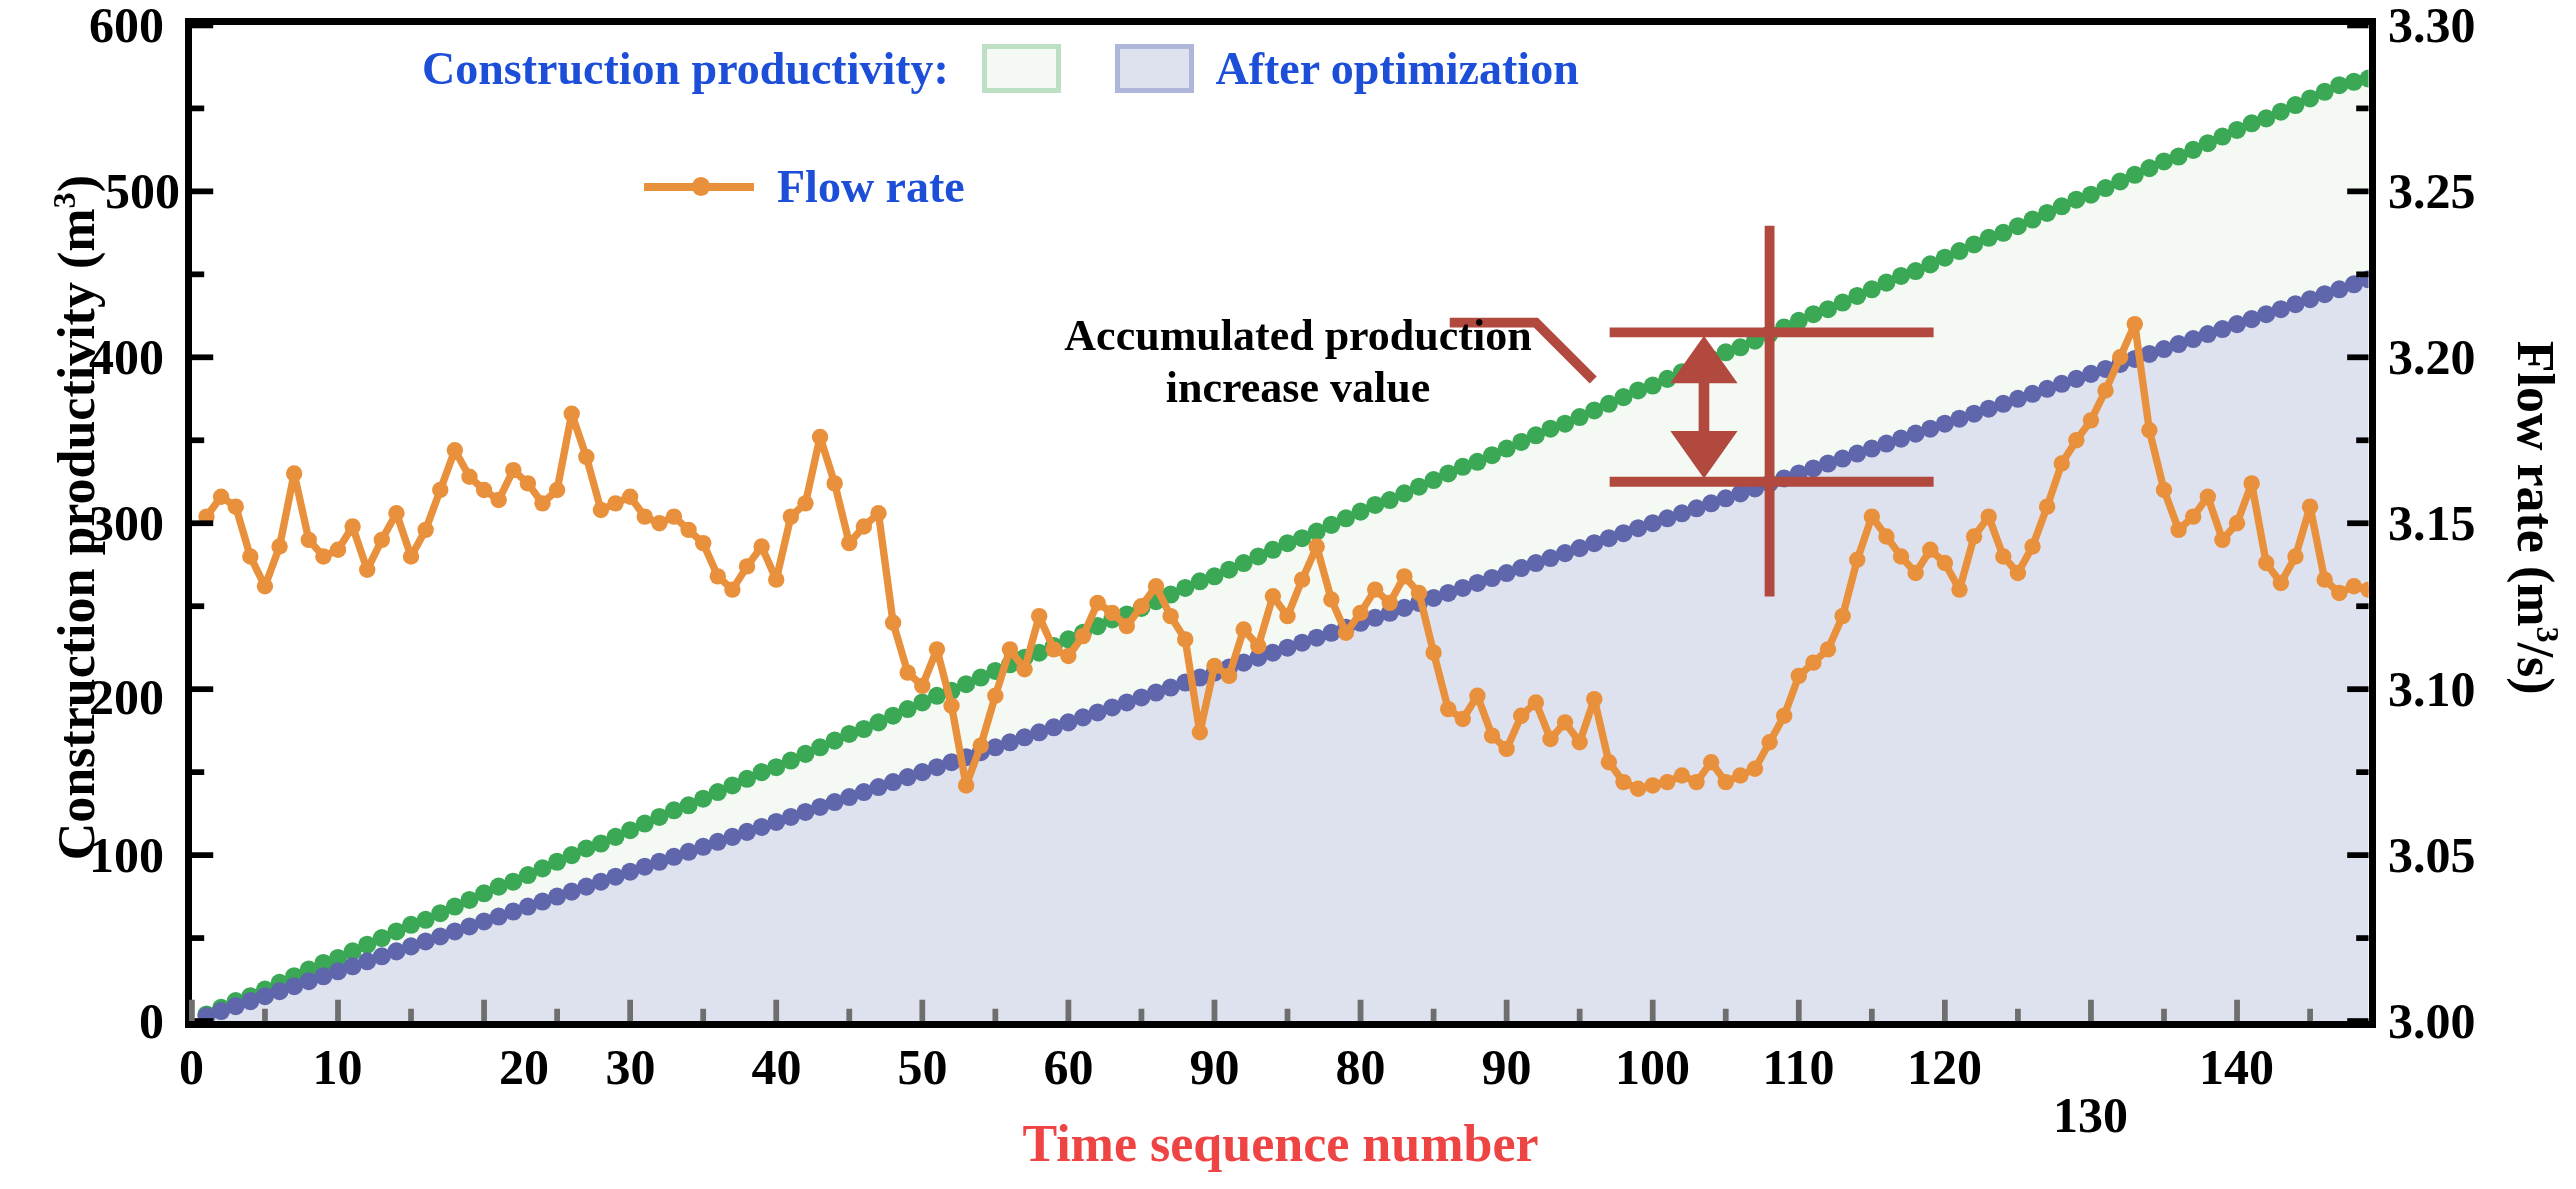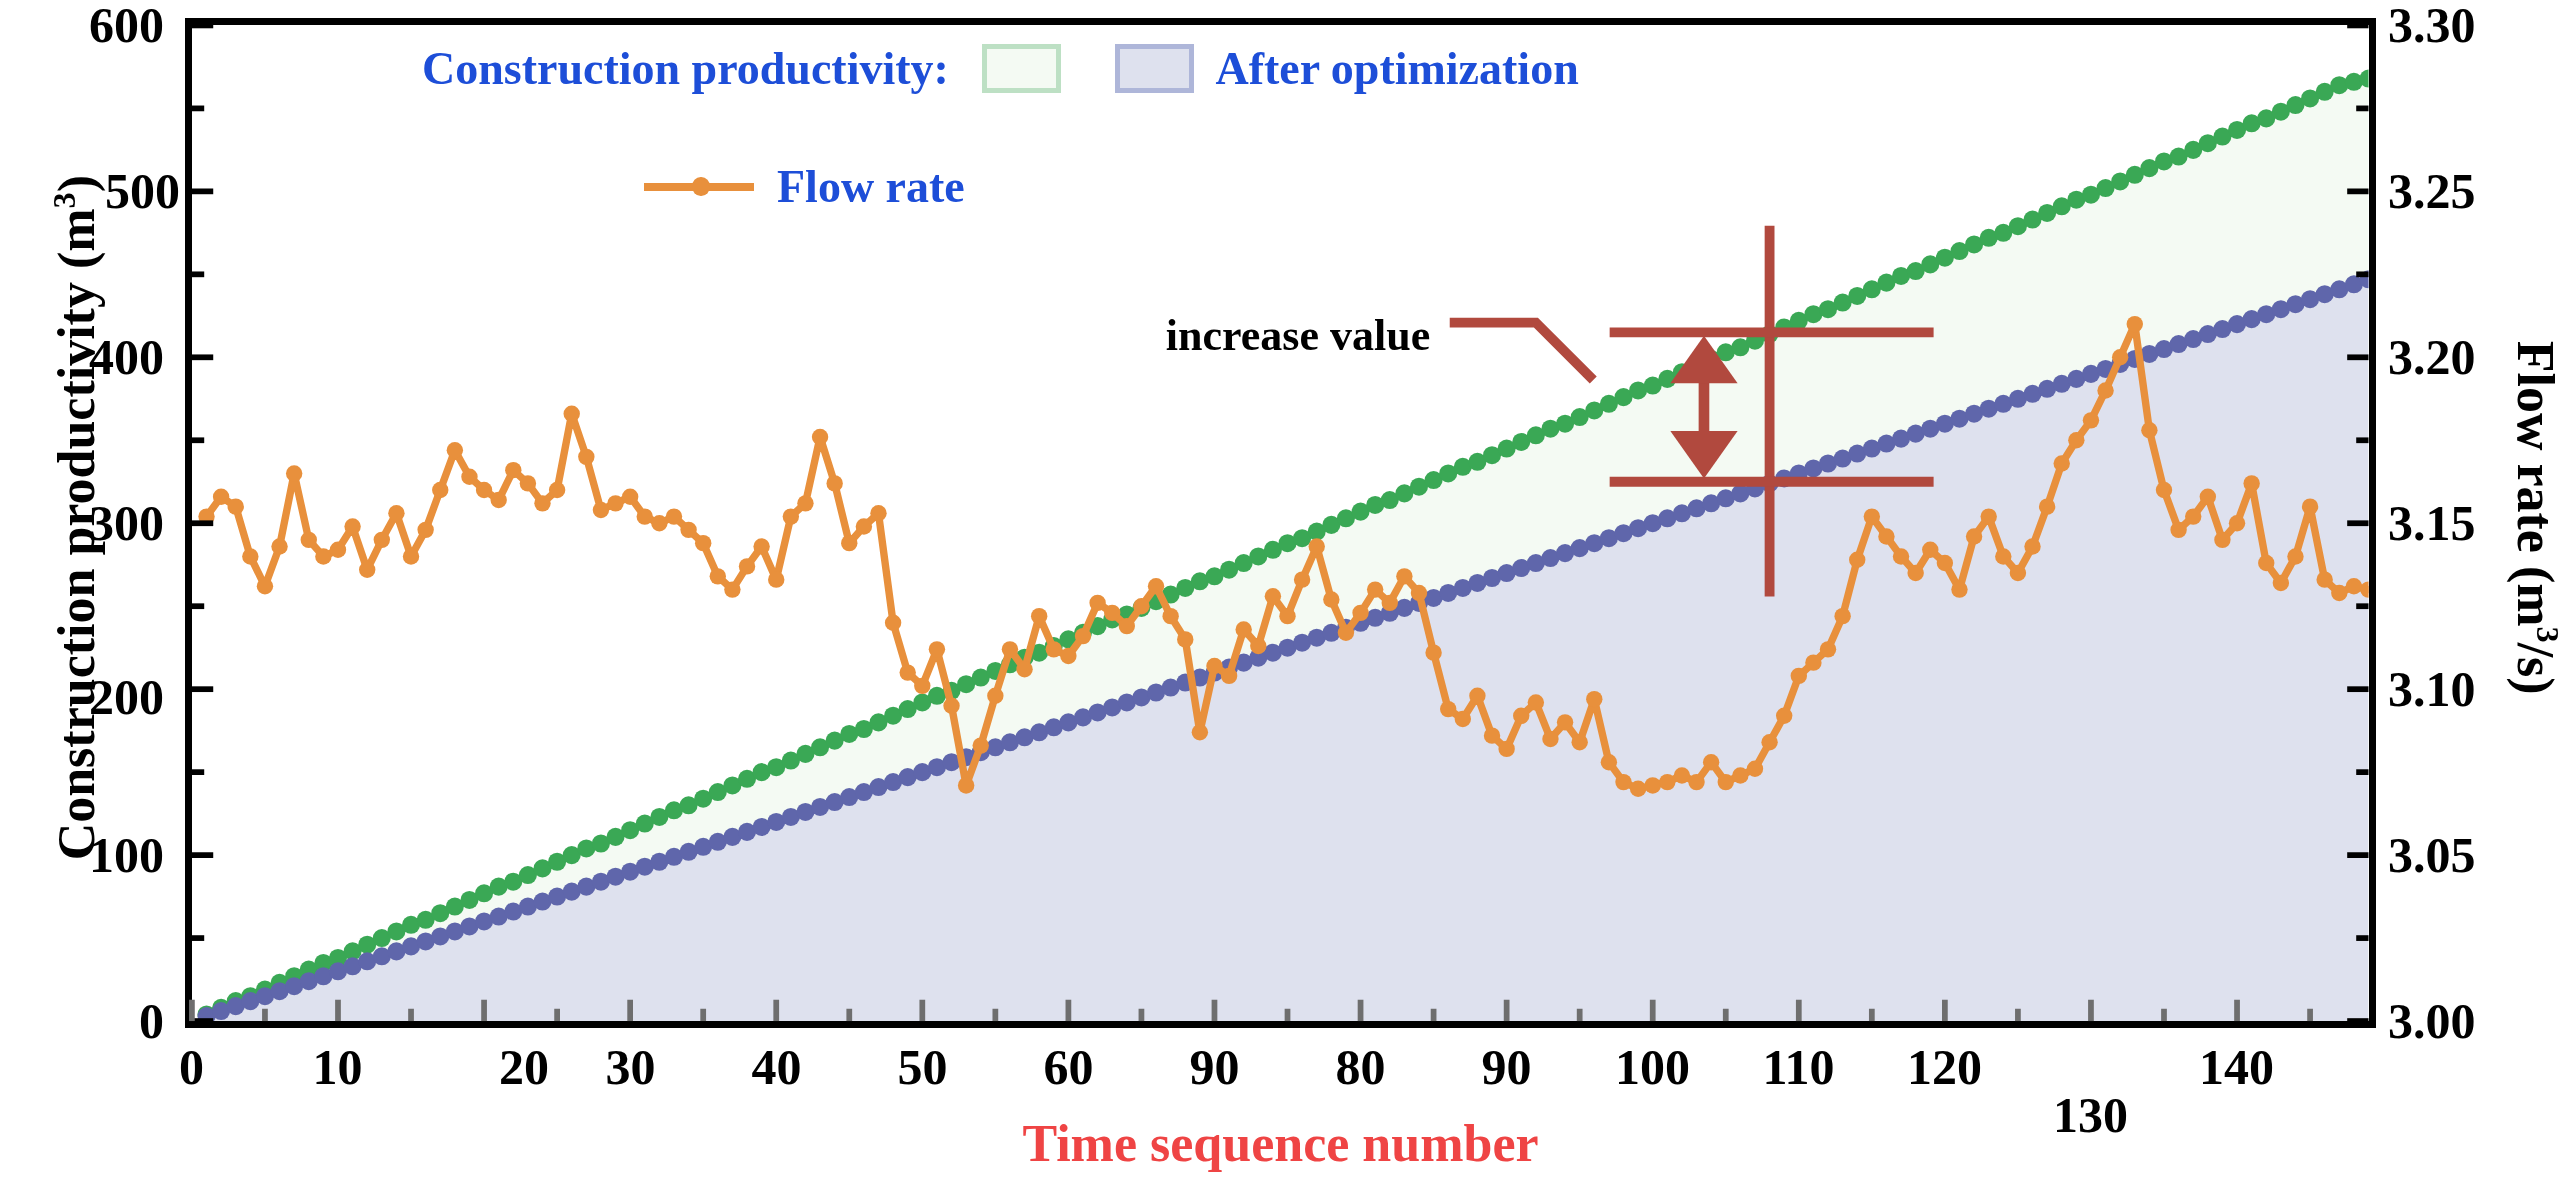--- a/index.html
+++ b/index.html
@@ -705,17 +705,18 @@
 
   <div class="legend-row2">
     <span class="flow-key">
       <span class="kline"></span>
       <span class="kdot"></span>
     </span>
     <span class="lg-text">Flow rate</span>
   </div>
 
   <div class="annot-text">
+    <div>Accumulated production</div>
     <div>increase value</div>
   </div>
 
 </div>
 
 
 </body></html>

